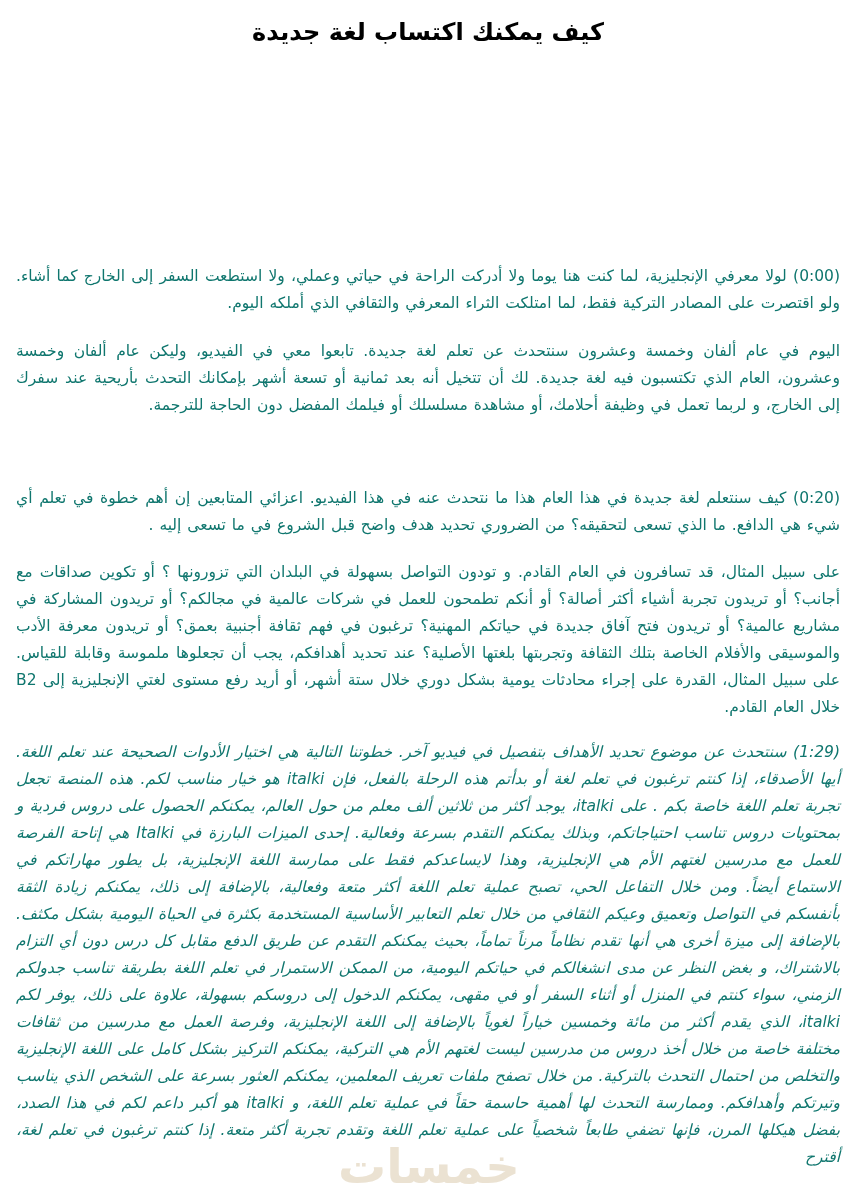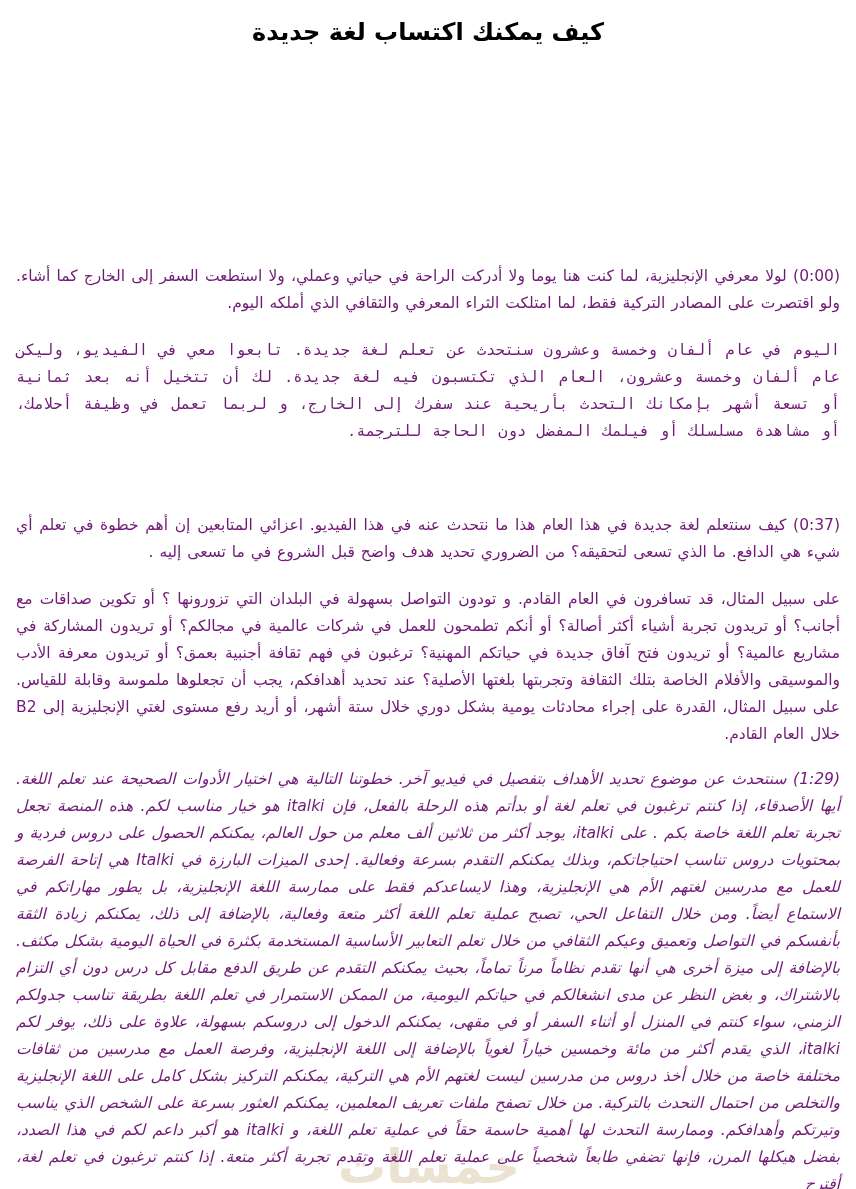--- a/index.html
+++ b/index.html
@@ -29,25 +29,25 @@
     color: #000000;
     margin: 14px 0 0 0;
     line-height: 36px;
   }
   .para {
     direction: rtl;
     text-align: justify;
     font-size: 15.5px;
     line-height: 27px;
     margin: 0;
-    color: #701a75;
+    color: #0f766e;
     word-spacing: 1px;
   }
   .p1 { margin-top: 213px; }
-  .p2 { margin-top: 21px; font-family: Liberation Mono, monospace; }
+  .p2 { margin-top: 21px; }
   .p3 { margin-top: 66px; }
   .p4 { margin-top: 20px; }
   .p5 { margin-top: 18px; font-style: italic; }
   .watermark {
     position: absolute;
     z-index: 0;
     left: 338px;
     top: 1138px;
     font-size: 48px;
     font-weight: bold;
@@ -65,20 +65,20 @@
   <div class="watermark">خمسات</div>
 
   <div class="content">
 
     <h1 class="doc-title">كيف يمكنك اكتساب لغة جديدة</h1>
 
     <p class="para p1">(0:00) لولا معرفي الإنجليزية، لما كنت هنا يوما ولا أدركت الراحة في حياتي وعملي، ولا استطعت السفر إلى الخارج كما أشاء. ولو اقتصرت على المصادر التركية فقط، لما امتلكت الثراء المعرفي والثقافي الذي أملكه اليوم.</p>
 
     <p class="para p2">اليوم في عام ألفان وخمسة وعشرون سنتحدث عن تعلم لغة  جديدة. تابعوا معي في الفيديو، وليكن عام ألفان وخمسة وعشرون، العام الذي تكتسبون فيه لغة جديدة. لك أن تتخيل  أنه بعد ثمانية أو تسعة أشهر بإمكانك التحدث بأريحية عند سفرك إلى الخارج، و لربما تعمل في وظيفة أحلامك، أو مشاهدة مسلسلك أو فيلمك المفضل  دون الحاجة للترجمة.</p>
 
-    <p class="para p3">(0:37) كيف سنتعلم لغة جديدة في هذا العام هذا ما نتحدث عنه في هذا الفيديو. اعزائي المتابعين إن أهم خطوة في تعلم أي شيء هي الدافع.  ما الذي تسعى لتحقيقه؟  من الضروري تحديد هدف واضح قبل الشروع في ما تسعى إليه .</p>
+    <p class="para p3">(0:20) كيف سنتعلم لغة جديدة في هذا العام هذا ما نتحدث عنه في هذا الفيديو. اعزائي المتابعين إن أهم خطوة في تعلم أي شيء هي الدافع.  ما الذي تسعى لتحقيقه؟  من الضروري تحديد هدف واضح قبل الشروع في ما تسعى إليه .</p>
 
     <p class="para p4">على سبيل المثال، قد تسافرون في العام القادم. و تودون التواصل بسهولة في البلدان التي تزورونها ؟  أو تكوين صداقات مع أجانب؟ أو تريدون تجربة أشياء أكثر أصالة؟ أو أنكم تطمحون للعمل في شركات عالمية في مجالكم؟ أو تريدون المشاركة في مشاريع عالمية؟  أو تريدون فتح آفاق جديدة في حياتكم المهنية؟  ترغبون في فهم ثقافة أجنبية بعمق؟ أو تريدون معرفة الأدب والموسيقى والأفلام الخاصة بتلك الثقافة وتجربتها بلغتها الأصلية؟ عند تحديد أهدافكم، يجب أن تجعلوها ملموسة وقابلة للقياس. على سبيل المثال، القدرة على إجراء محادثات يومية بشكل دوري خلال ستة أشهر، أو أريد رفع مستوى لغتي الإنجليزية إلى B2 خلال العام القادم.</p>
 
     <p class="para p5">(1:29) سنتحدث عن موضوع تحديد الأهداف بتفصيل في فيديو آخر. خطوتنا التالية هي اختيار الأدوات الصحيحة عند تعلم اللغة. أيها الأصدقاء، إذا كنتم ترغبون في تعلم لغة أو بدأتم هذه الرحلة بالفعل،  فإن italki هو خيار مناسب لكم. هذه المنصة تجعل تجربة تعلم اللغة خاصة بكم . على italki، يوجد أكثر من ثلاثين ألف معلم من حول العالم، يمكنكم الحصول على دروس فردية و بمحتويات دروس تناسب احتياجاتكم،  وبذلك يمكنكم التقدم بسرعة وفعالية. إحدى الميزات البارزة في Italki هي إتاحة الفرصة للعمل مع مدرسين لغتهم الأم هي الإنجليزية، وهذا لايساعدكم فقط على ممارسة اللغة الإنجليزية، بل يطور مهاراتكم في الاستماع أيضاً. ومن خلال التفاعل الحي، تصبح عملية تعلم اللغة أكثر متعة وفعالية، بالإضافة إلى ذلك، يمكنكم زيادة الثقة بأنفسكم في التواصل وتعميق وعيكم الثقافي من خلال تعلم التعابير الأساسية المستخدمة بكثرة في الحياة اليومية بشكل مكثف. بالإضافة إلى ميزة أخرى  هي أنها تقدم نظاماً مرناً تماماً، بحيث يمكنكم التقدم عن طريق الدفع مقابل كل درس دون أي التزام بالاشتراك، و بغض النظر عن مدى انشغالكم في حياتكم اليومية، من الممكن الاستمرار في تعلم اللغة بطريقة تناسب جدولكم الزمني، سواء كنتم في المنزل أو أثناء السفر أو في مقهى، يمكنكم الدخول إلى دروسكم بسهولة، علاوة على ذلك، يوفر لكم italki، الذي يقدم أكثر من مائة وخمسين خياراً لغوياً بالإضافة إلى اللغة الإنجليزية، وفرصة العمل مع مدرسين من ثقافات مختلفة خاصة من خلال أخذ دروس من مدرسين ليست لغتهم الأم هي التركية، يمكنكم التركيز بشكل كامل على اللغة الإنجليزية والتخلص من احتمال التحدث بالتركية. من خلال تصفح ملفات تعريف المعلمين، يمكنكم العثور بسرعة على الشخص الذي يناسب وتيرتكم وأهدافكم. وممارسة التحدث لها أهمية حاسمة حقاً في عملية تعلم اللغة، و italki هو أكبر داعم لكم في هذا الصدد، بفضل هيكلها المرن، فإنها تضفي طابعاً شخصياً على عملية تعلم اللغة وتقدم تجربة أكثر متعة.  إذا كنتم ترغبون في تعلم لغة، أقترح</p>
 
   </div>
 </div>
 
 </body></html>

